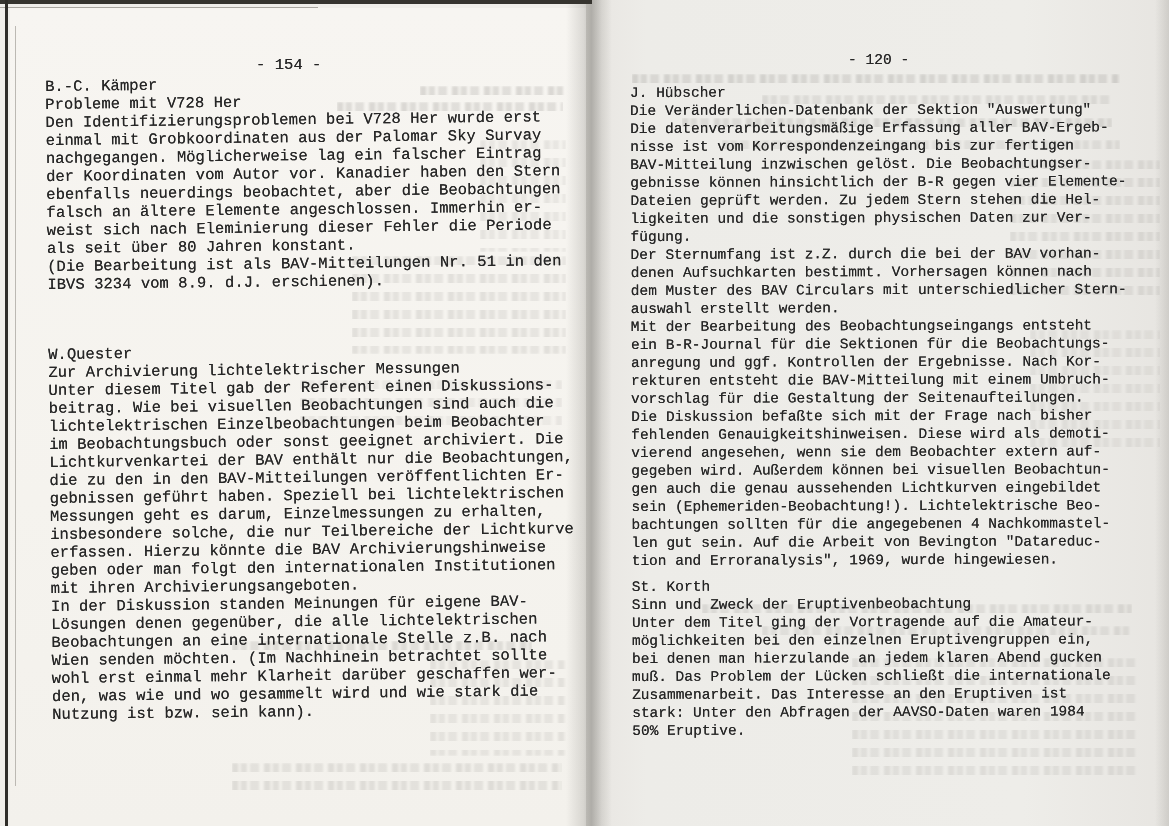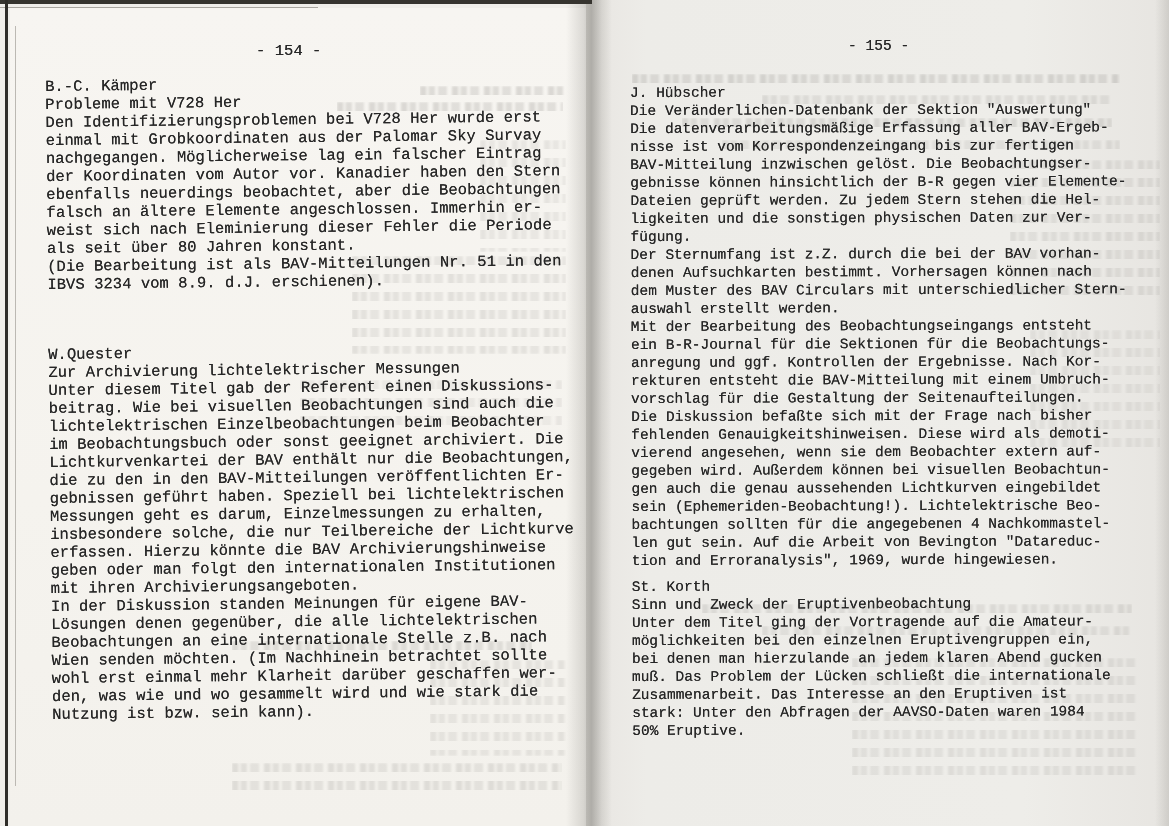--- a/index.html
+++ b/index.html
@@ -46,21 +46,21 @@
   .col-left{
     left:45px;top:78px;width:548px;
     font-size:15.5px;line-height:18px;letter-spacing:.05px;
     transform:rotate(-0.65deg);transform-origin:0 0;
   }
   .col-right{
     left:630px;top:84px;width:524px;
     font-size:14.5px;line-height:18px;letter-spacing:0;
     transform:rotate(-0.2deg);transform-origin:0 0;
   }
-  .pagenum{position:absolute;font-size:15.5px;letter-spacing:.05px;}
+  .pagenum{position:absolute;font-size:15.5px;letter-spacing:.05px;margin-top:14px;}
   .pagenum-left{left:256px;top:42px;}
   .pagenum-right{left:848px;top:38px;font-size:14.5px;}
   .byline div{white-space:pre;}
   p.para{margin:0;white-space:pre-line;}
   .txt{
     text-shadow:0 0 .6px rgba(30,30,30,.85);
   }
   .g30{margin-top:30px}.g8{margin-top:8px}.g52{margin-top:52px}
   .g20{margin-top:20px}.g16{margin-top:16px}.g10{margin-top:10px}
   .g6{margin-top:6px}.g14{margin-top:14px}
@@ -105,21 +105,21 @@
   <div class="ghost" style="left:762px;top:95px;width:350px;height:12px;opacity:.34"></div>
   <div class="ghost" style="left:682px;top:118px;width:430px;height:13px;opacity:.38"></div>
   <div class="ghost" style="left:722px;top:140px;width:398px;height:12px;opacity:.3"></div>
   <div class="ghost" style="left:1010px;top:160px;width:150px;height:140px;opacity:.3"></div>
   <div class="ghost" style="left:1030px;top:330px;width:130px;height:120px;opacity:.24"></div>
   <div class="ghost" style="left:702px;top:604px;width:430px;height:12px;opacity:.34"></div>
   <div class="ghost" style="left:762px;top:626px;width:370px;height:12px;opacity:.3"></div>
   <div class="ghost" style="left:852px;top:658px;width:288px;height:120px;opacity:.28"></div>
 
   <div class="pagenum pagenum-left txt">- 154 -</div>
-  <div class="pagenum pagenum-right txt">- 155 -</div>
+  <div class="pagenum pagenum-right txt">- 120 -</div>
 
   <div class="col col-left txt">
     <div class="byline">
       <div>B.-C. Kämper</div>
       <div>Probleme mit V728 Her</div>
     </div>
     <p class="para g30">Den Identifizierungsproblemen bei V728 Her wurde erst
 einmal mit Grobkoordinaten aus der Palomar Sky Survay
 nachgegangen. Möglicherweise lag ein falscher Eintrag
 der Koordinaten vom Autor vor. Kanadier haben den Stern

